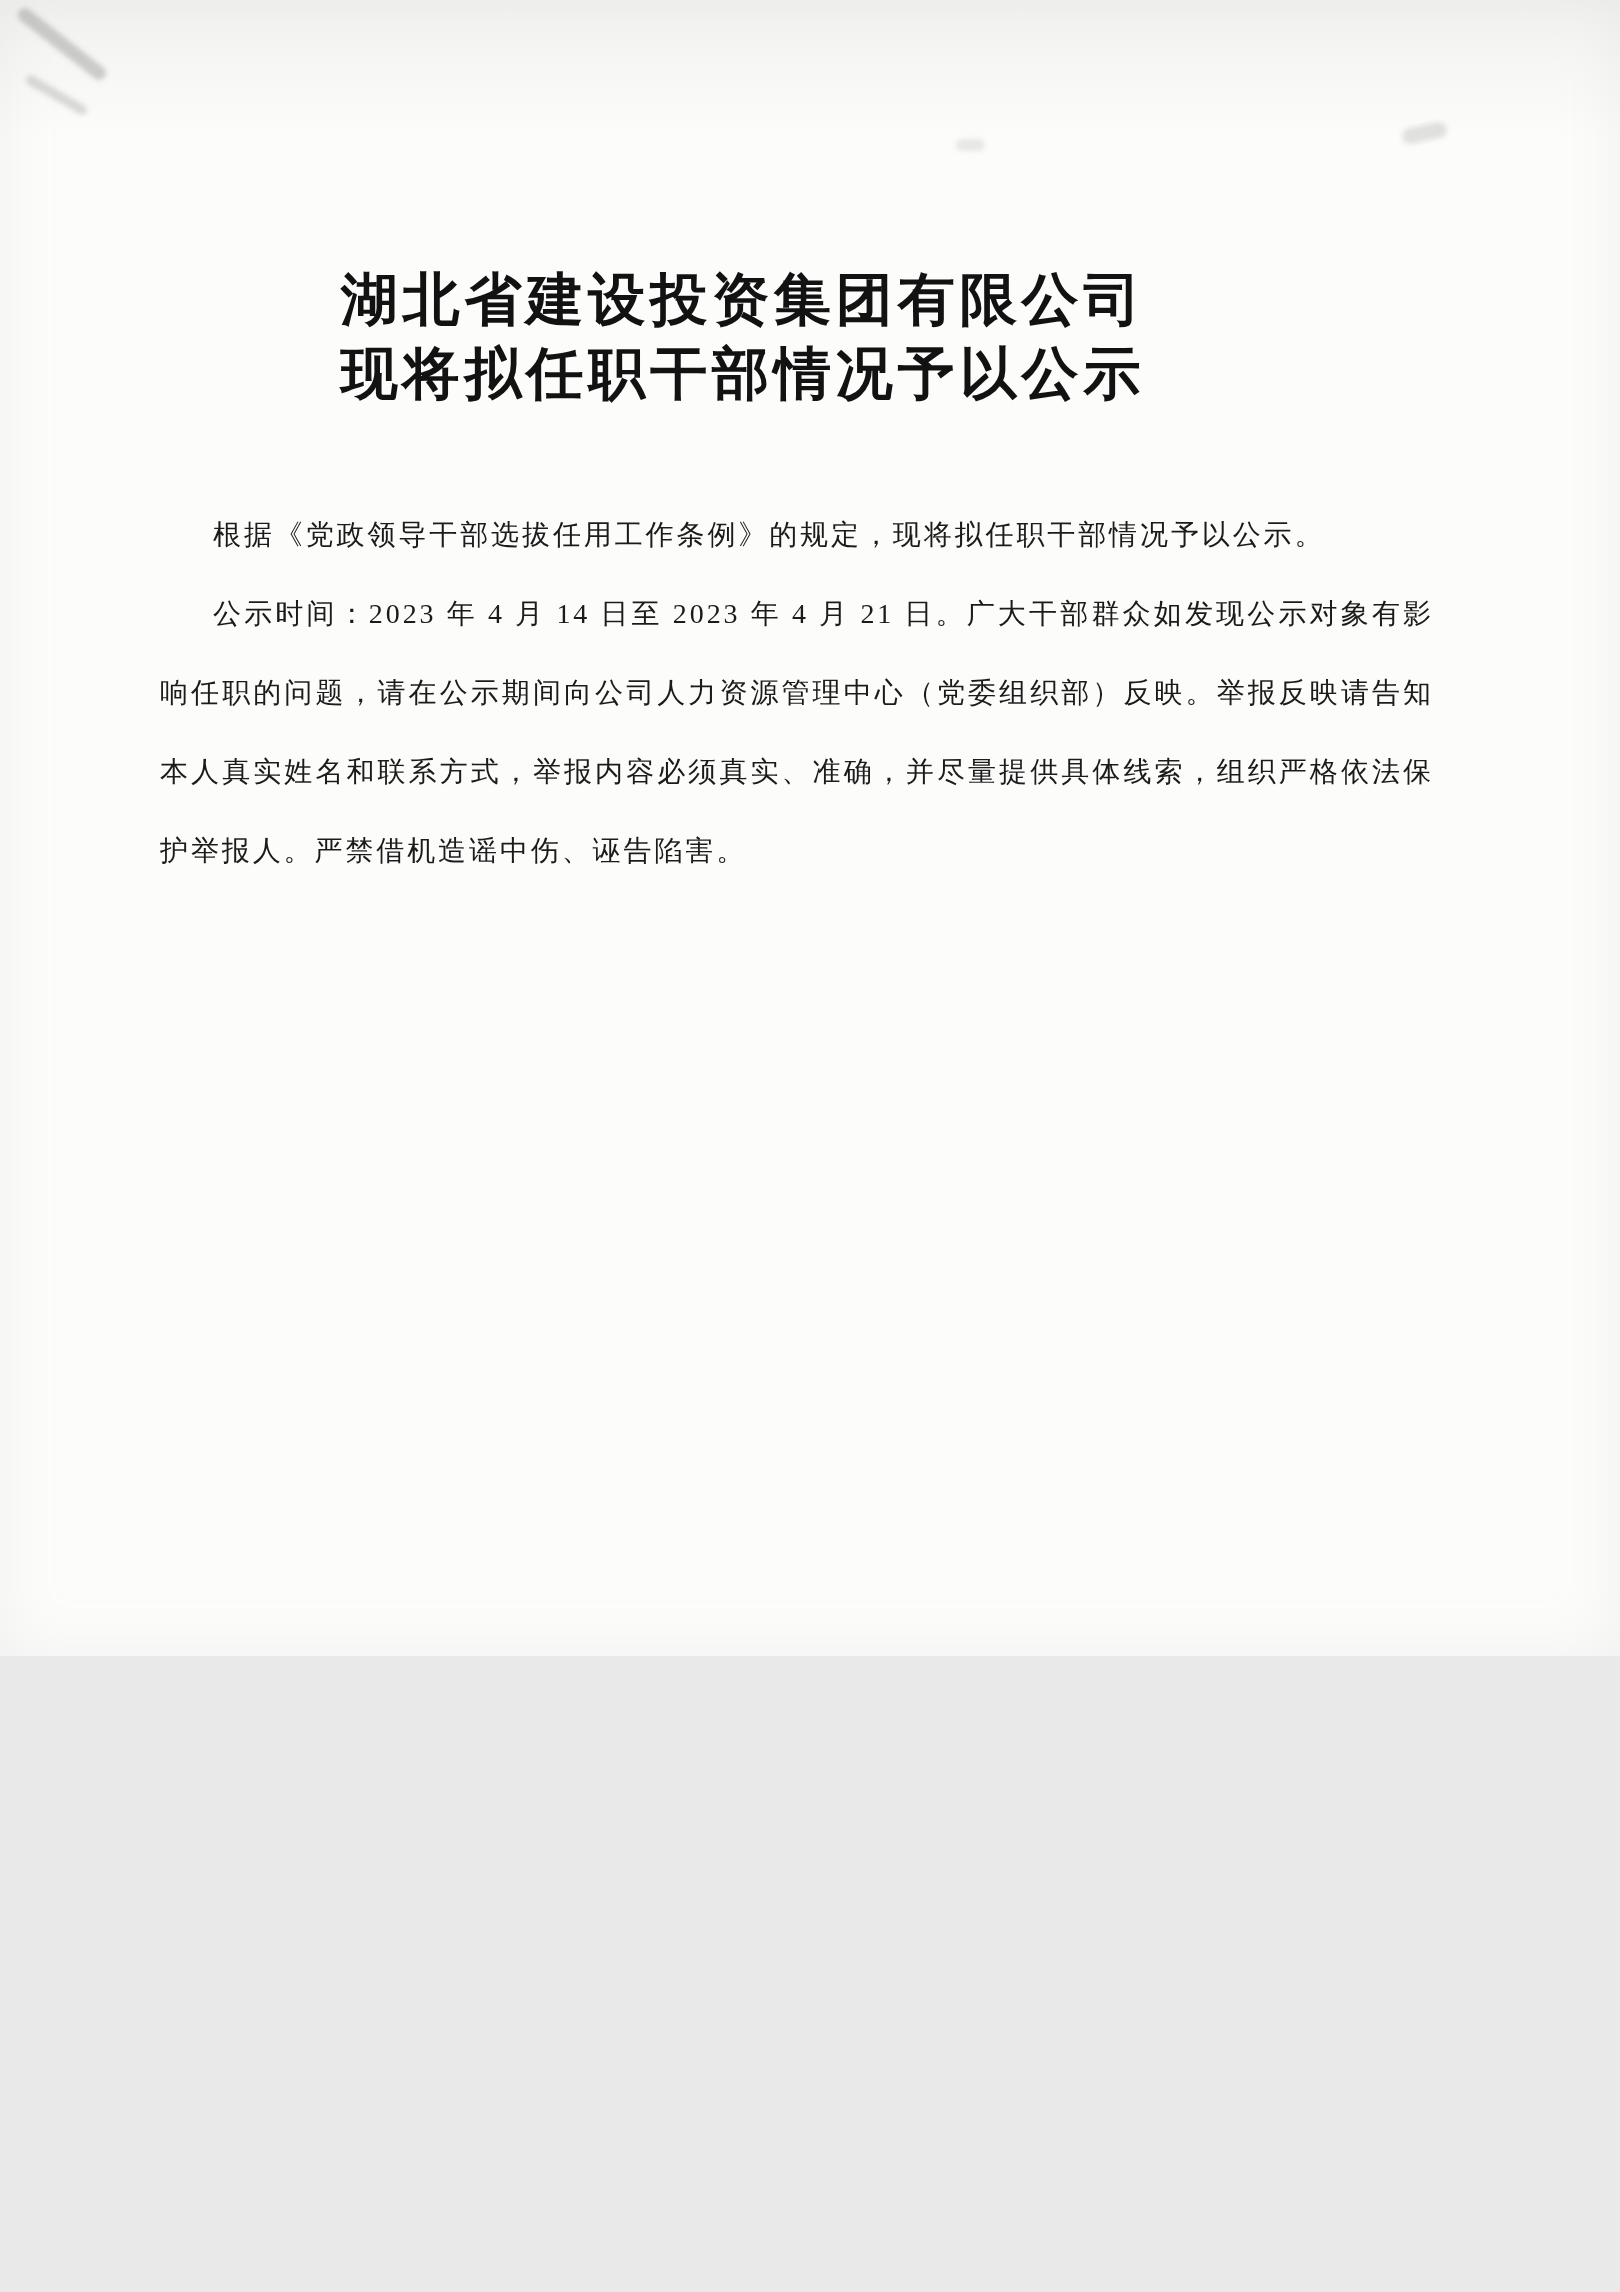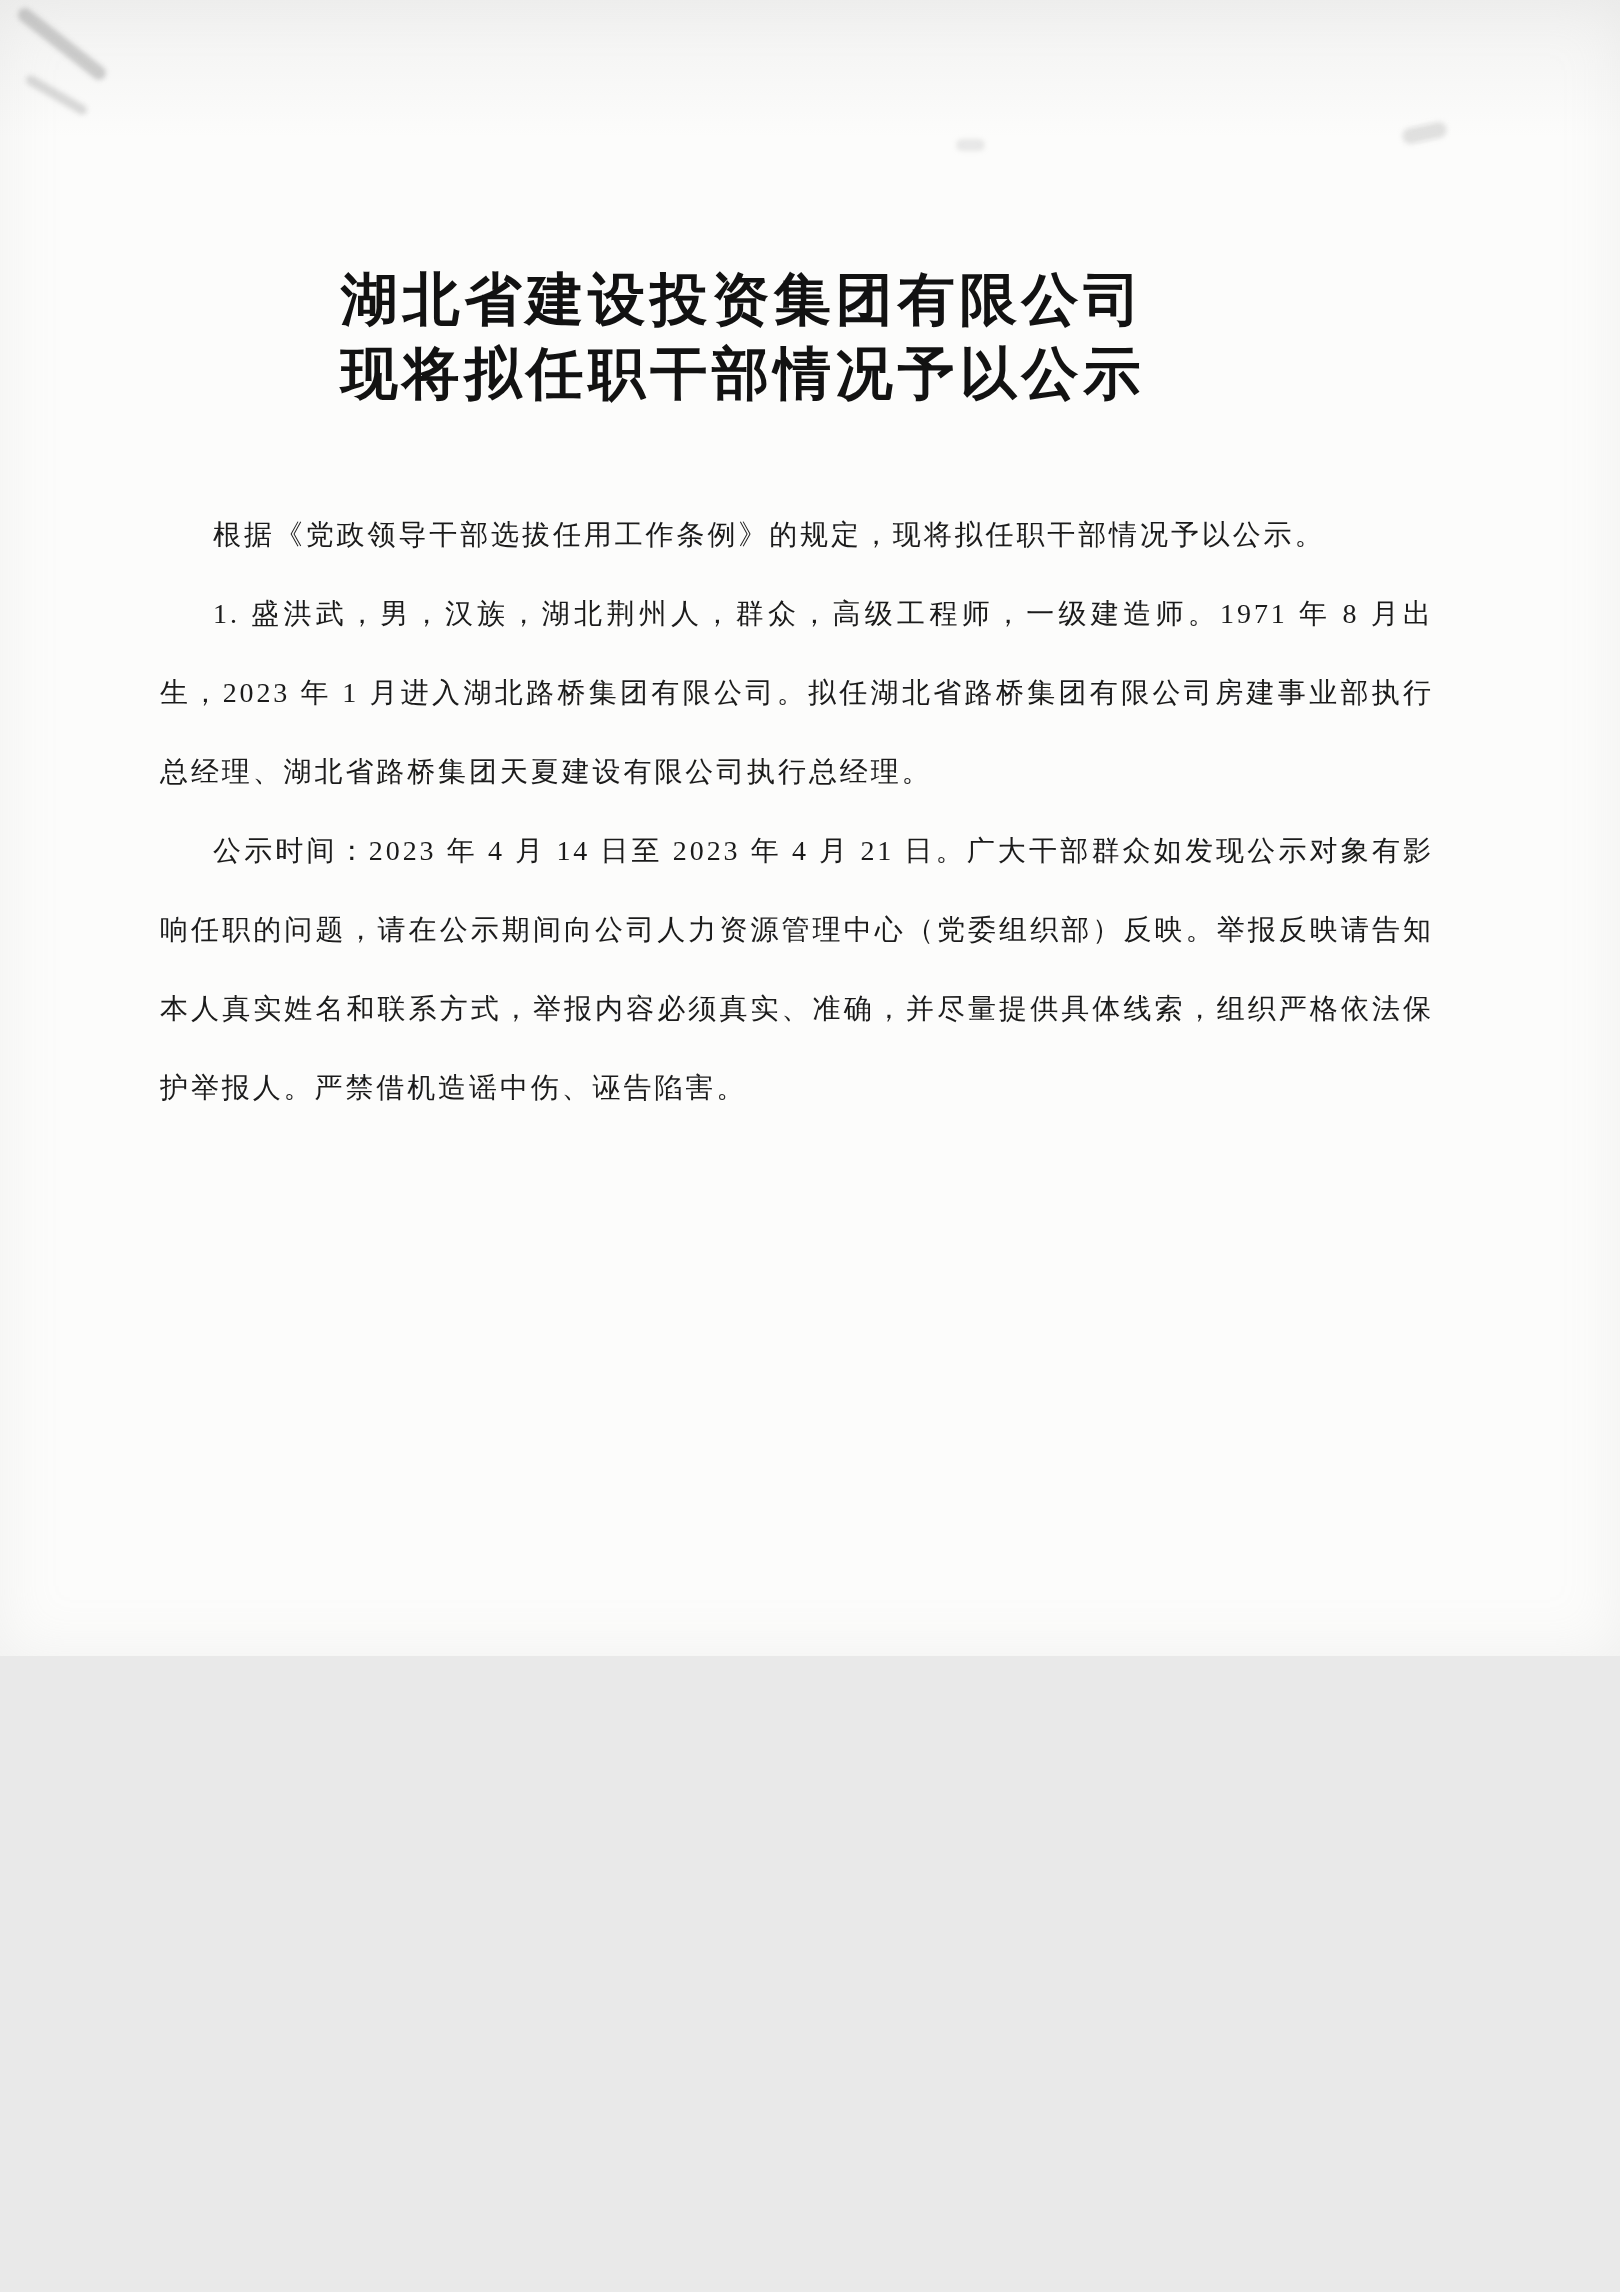--- a/index.html
+++ b/index.html
@@ -106,19 +106,18 @@
 
   <div class="content">
 
     <div class="title-block">
       <div>湖北省建设投资集团有限公司</div>
       <div>现将拟任职干部情况予以公示</div>
     </div>
 
     <div class="body-block">
       <p class="p-intro">根据《党政领导干部选拔任用工作条例》的规定，现将拟任职干部情况予以公示。</p>
-      <p class="p-candidate-1">1. 盛洪武，男，汉族，湖北荆州人，群众，高级工程师，一级建造师。1971 年 8 月出生，2023 年 1 月进入湖北路桥集团有限公司。拟任湖北省路桥集团有限公司房建事业部执行总经理、湖北省路桥集团天夏建设有限公司执行总经理。</p>
       <p class="p-notice">公示时间：2023 年 4 月 14 日至 2023 年 4 月 21 日。广大干部群众如发现公示对象有影响任职的问题，请在公示期间向公司人力资源管理中心（党委组织部）反映。举报反映请告知本人真实姓名和联系方式，举报内容必须真实、准确，并尽量提供具体线索，组织严格依法保护举报人。严禁借机造谣中伤、诬告陷害。</p>
     </div>
 
   </div>
 </div>
 
 
 </body></html>

